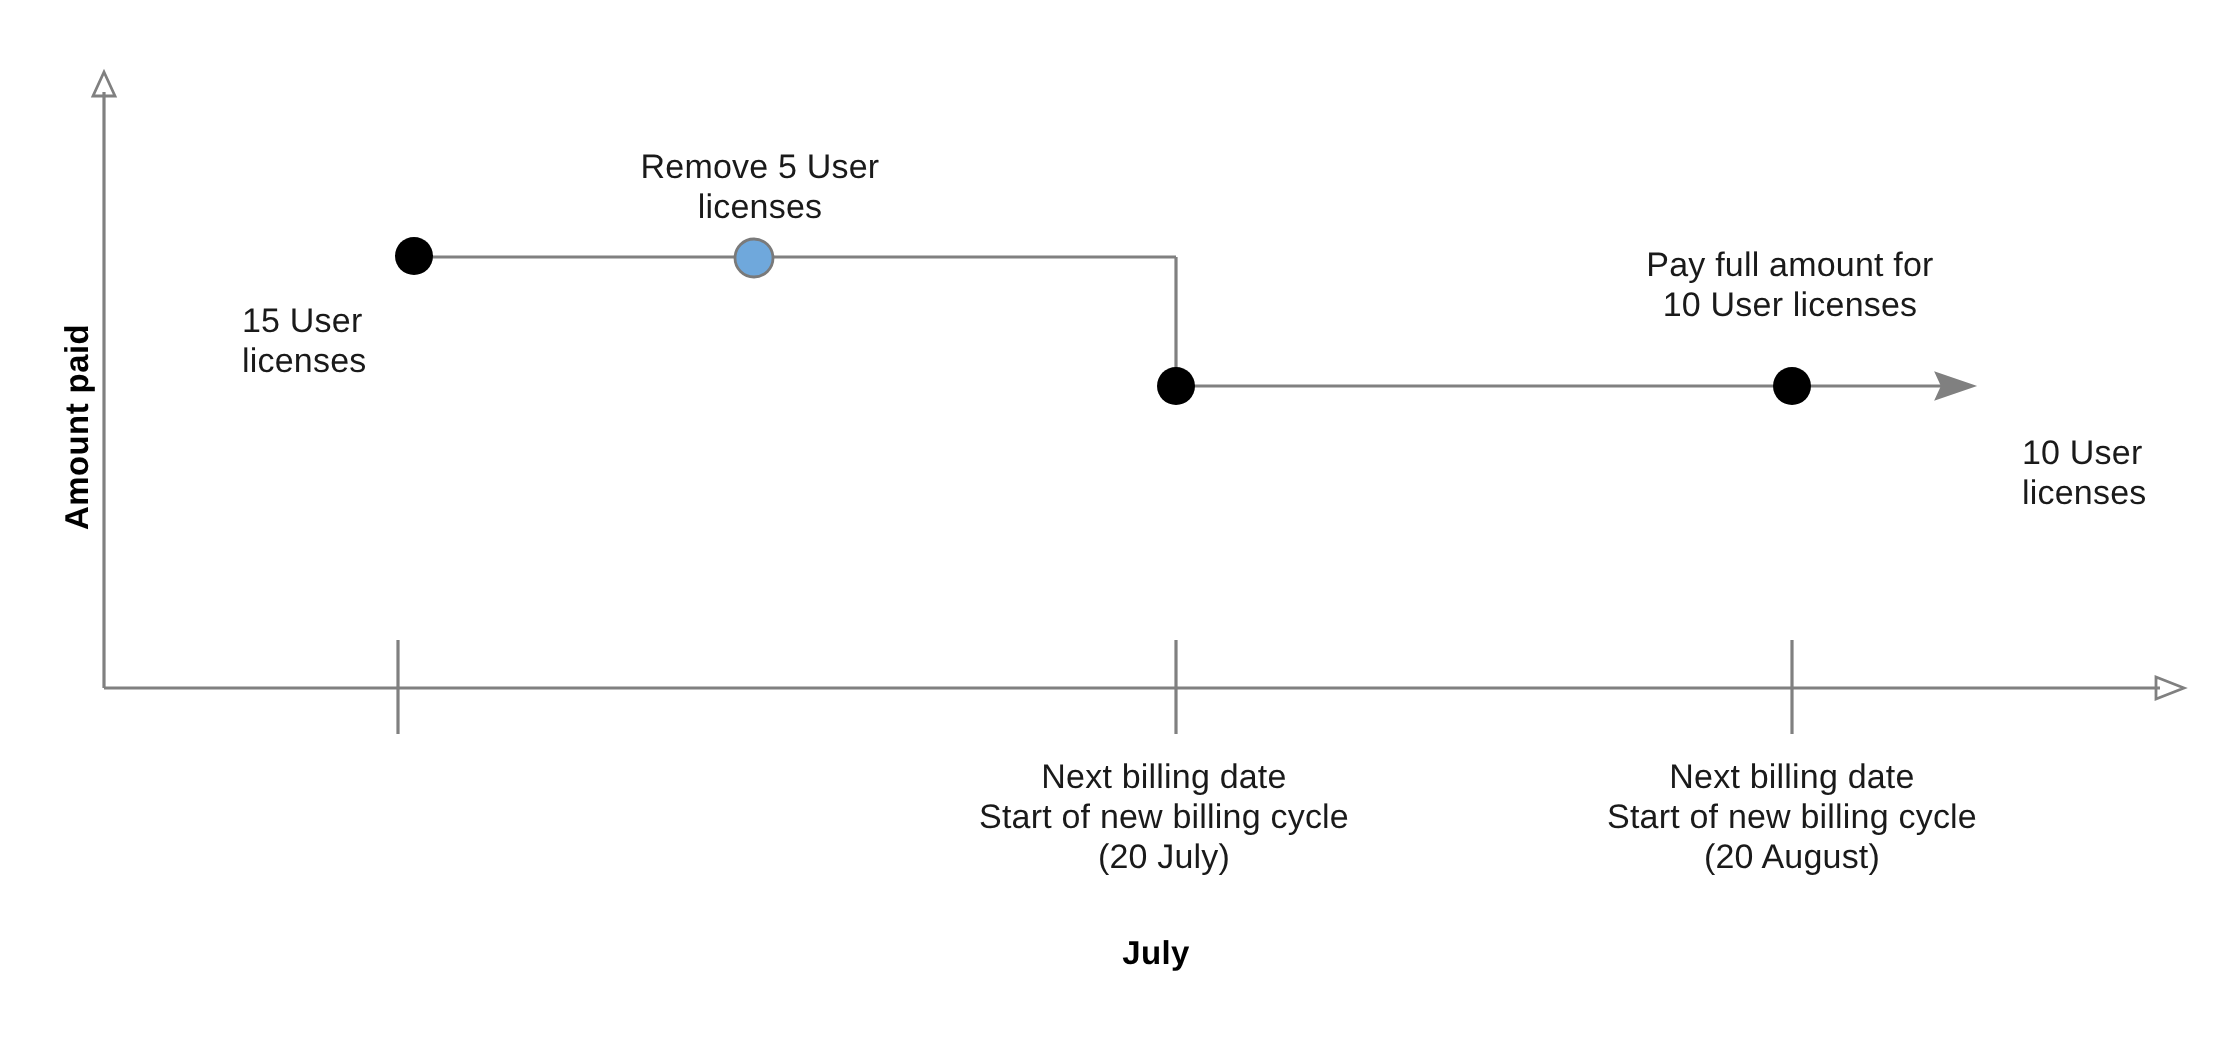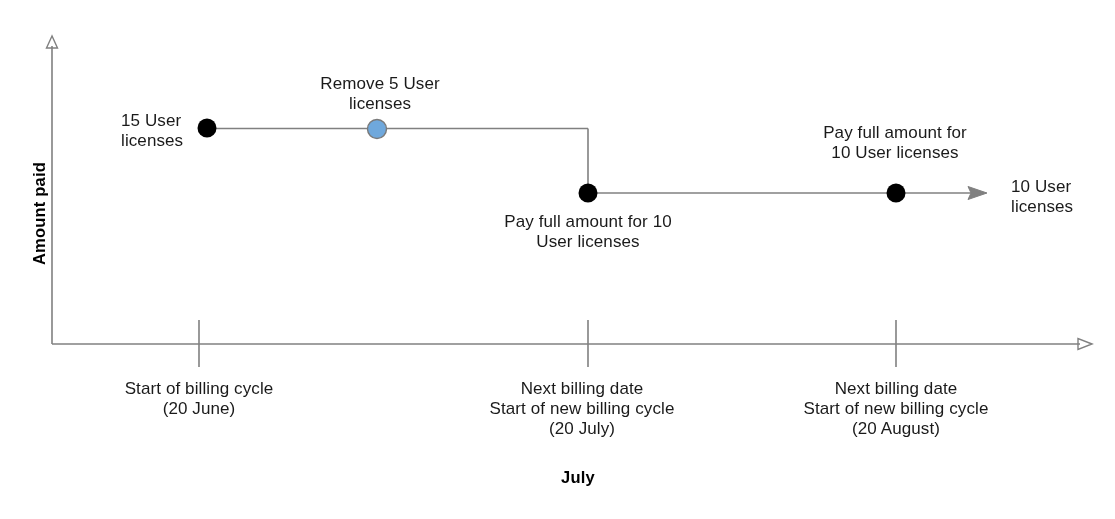--- a/index.html
+++ b/index.html
@@ -27,21 +27,21 @@
   .lbl {
     position: absolute;
     font-family: "Liberation Sans", sans-serif;
     font-size: 17px;
     line-height: 20px;
     color: #1a1a1a;
     white-space: pre-line;
     letter-spacing: 0.1px;
   }
   .lbl.center { text-align: center; transform: translateX(-50%); }
-  .lbl.left   { text-align: left; }
+  .lbl.left   { text-align: left; margin-top: 40px; }
   .axis-title {
     position: absolute;
     font-family: "Liberation Sans", sans-serif;
     font-weight: bold;
     font-size: 16.5px;
     color: #000000;
     letter-spacing: 0.2px;
   }
   #y-axis-title {
     transform-origin: left top;
@@ -88,31 +88,27 @@
   <div class="axis-title" id="y-axis-title" style="left:30px; top:265px;">Amount paid</div>
 
   <div class="axis-title" id="x-axis-title" style="left:578px; top:468px;">July</div>
 
   <div class="lbl left" style="left:121px; top:111px;">15 User
 licenses</div>
 
   <div class="lbl center" style="left:380px; top:74px;">Remove 5 User
 licenses</div>
 
-  <div class="lbl center" style="left:588px; top:212px;">Pay full amount for 10
-User licenses</div>
 
   <div class="lbl center" style="left:895px; top:123px;">Pay full amount for
 10 User licenses</div>
 
   <div class="lbl left" style="left:1011px; top:177px;">10 User
 licenses</div>
 
-  <div class="lbl center" style="left:199px; top:379px;">Start of billing cycle
-(20 June)</div>
 
   <div class="lbl center" style="left:582px; top:379px;">Next billing date
 Start of new billing cycle
 (20 July)</div>
 
   <div class="lbl center" style="left:896px; top:379px;">Next billing date
 Start of new billing cycle
 (20 August)</div>
 
 </div>

